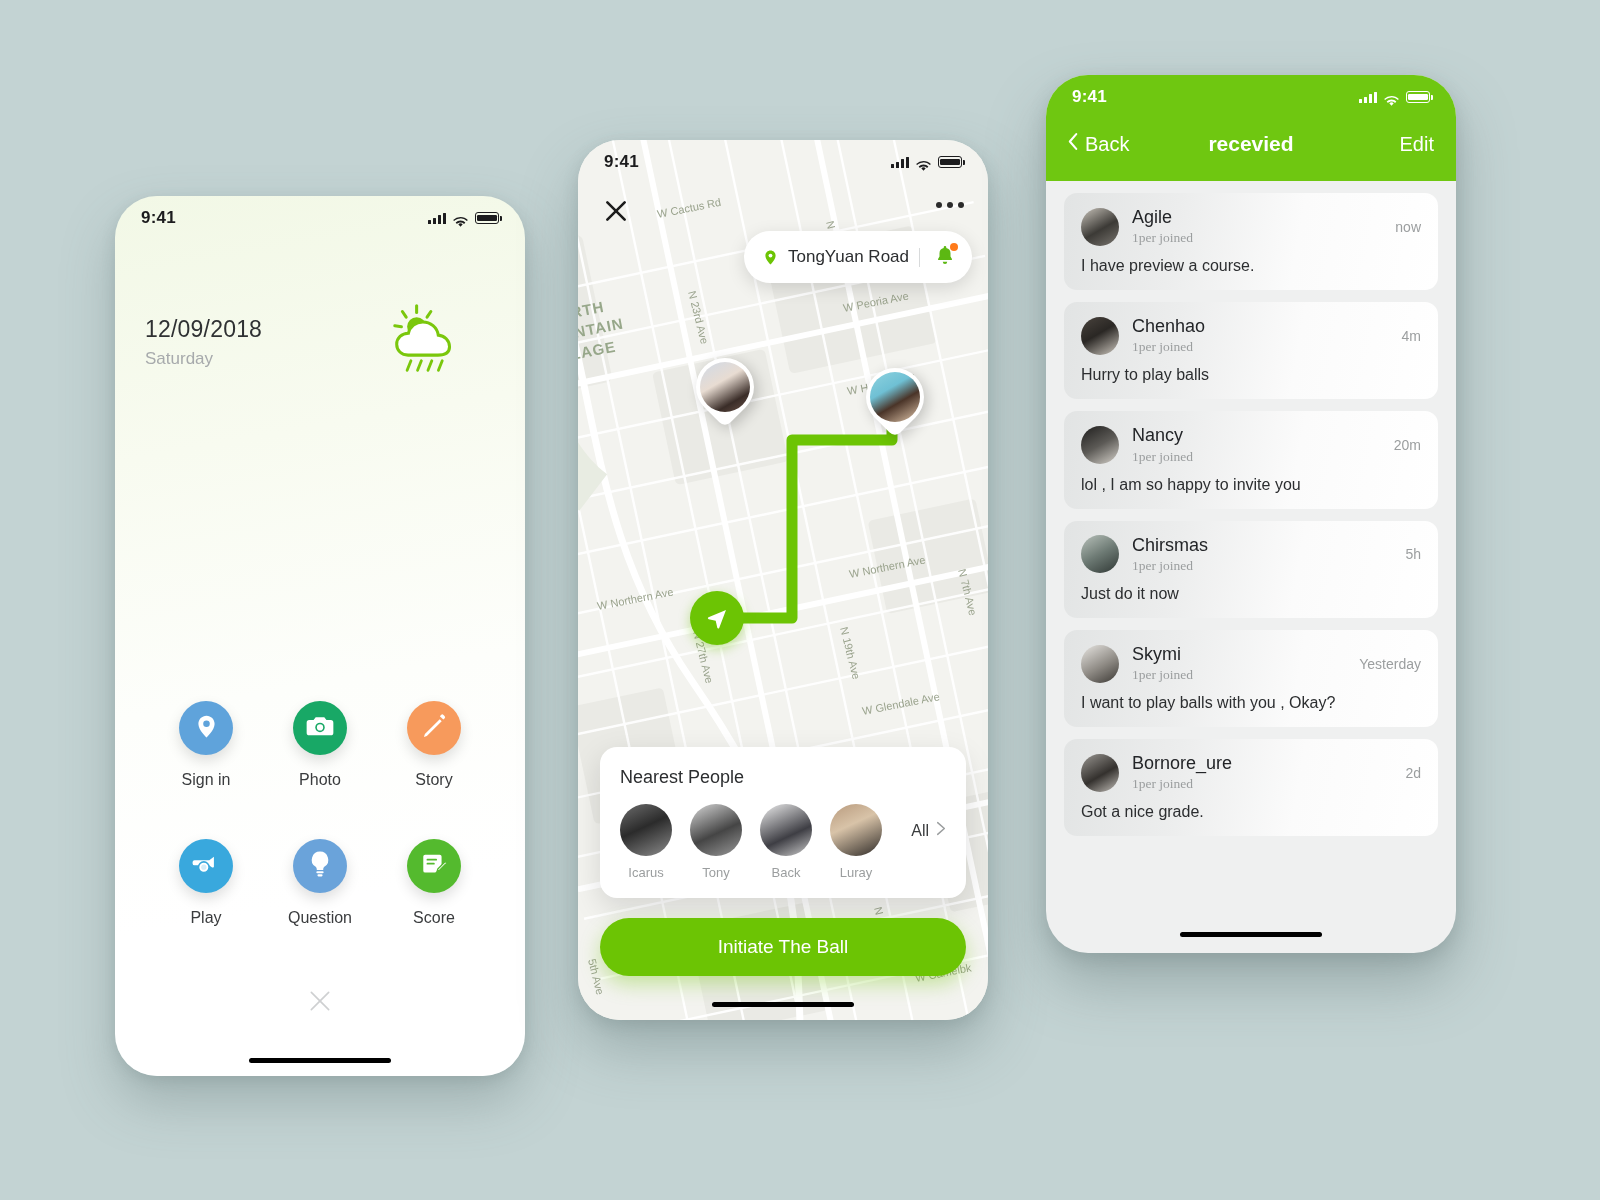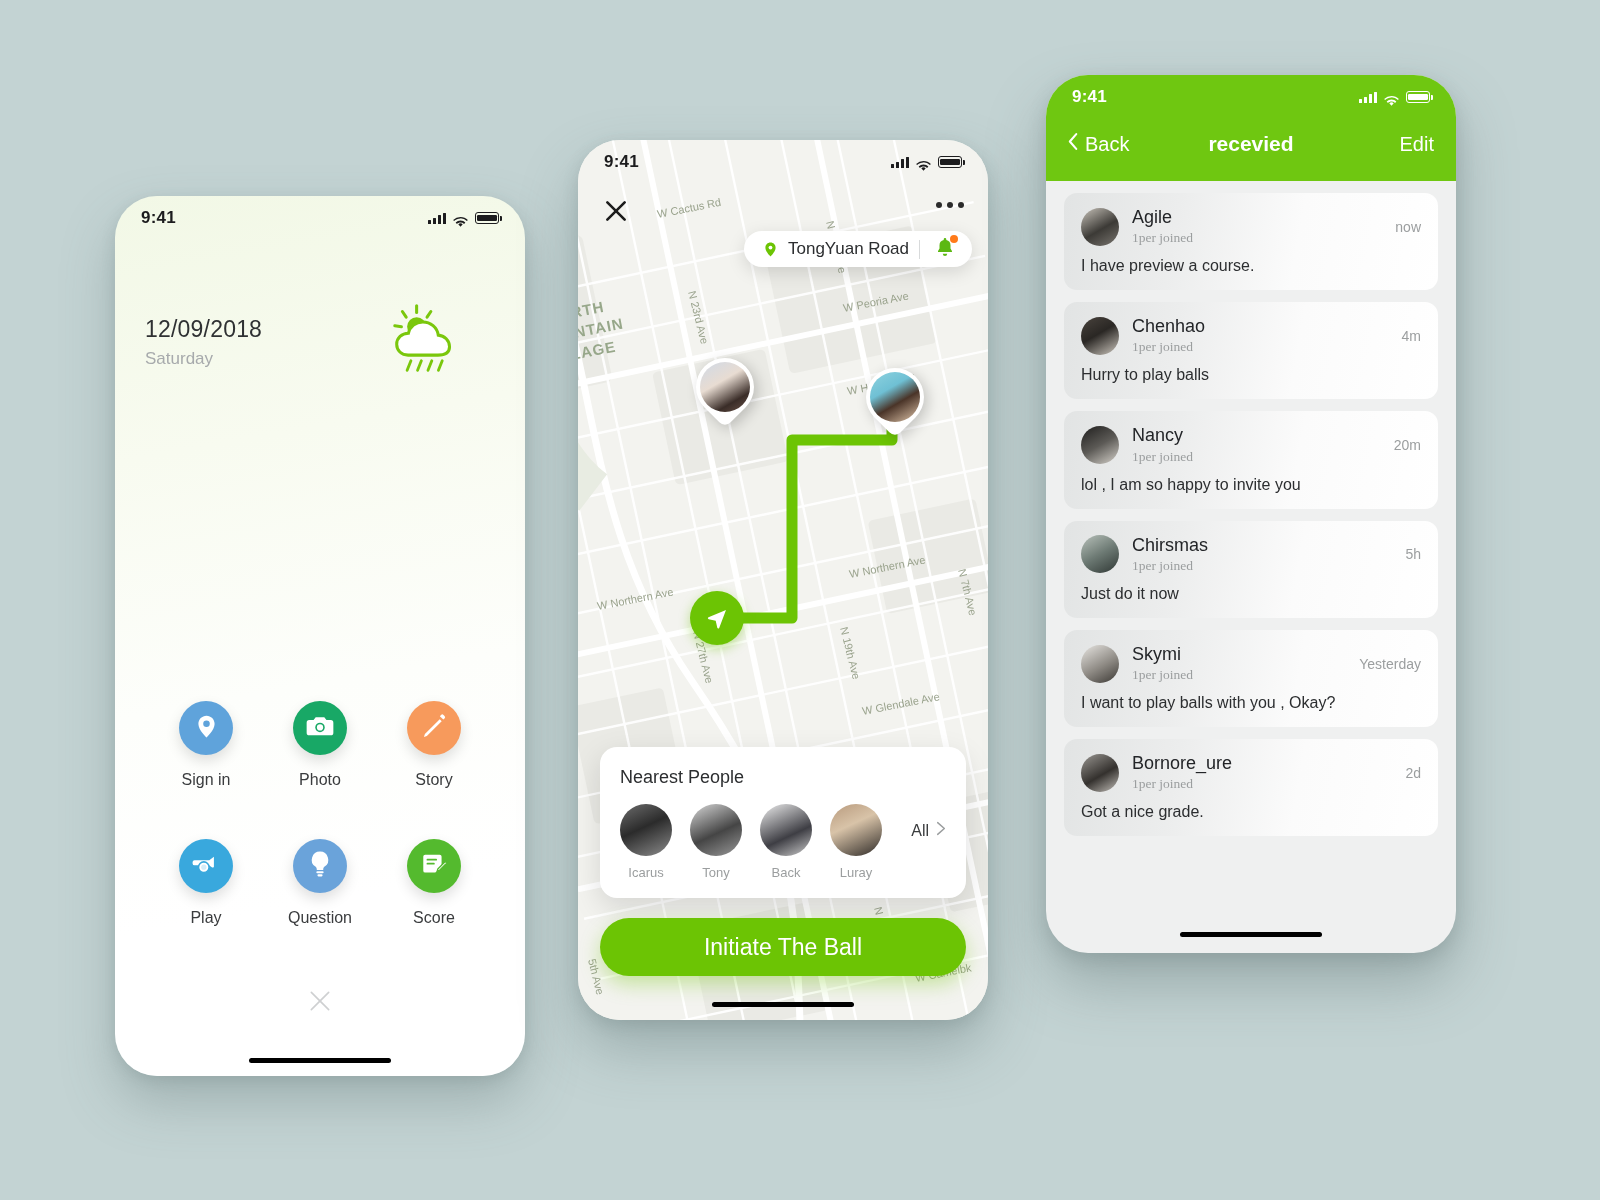--- a/index.html
+++ b/index.html
@@ -58,21 +58,21 @@
              width:26px; height:26px; opacity:.42; }
 
   
   #phone2 { left:578px; top:140px; width:410px; height:880px; background:#f2f2ee;
             box-shadow:0 28px 56px rgba(90,110,110,.38), 0 5px 16px rgba(90,110,110,.2); }
   #phone2 .statusbar { color:#1c1c1e; position:relative; z-index:6; }
   .map-canvas { position:absolute; inset:0; }
   .map-x { position:absolute; left:25px; top:58px; width:26px; height:26px; z-index:7; cursor:pointer; }
   .map-dots { position:absolute; right:24px; top:62px; display:flex; gap:5px; z-index:7; cursor:pointer; }
   .map-dots i { width:6px; height:6px; border-radius:50%; background:#2b2b2b; }
-  .searchbar { position:absolute; left:166px; top:91px; right:16px; height:36px; background:#fff;
+  .searchbar { position:absolute; left:166px; top:91px; right:16px; height:52px; background:#fff;
                border-radius:26px; display:flex; align-items:center; padding:0 16px 0 18px;
                box-shadow:0 5px 18px rgba(0,0,0,.13); z-index:7; }
   .searchbar .pin { width:17px; height:17px; flex:0 0 auto; }
   .sb-txt { font-size:17px; color:#2c2e30; margin-left:9px; white-space:nowrap; }
   .sb-div { width:1px; height:19px; background:#d8dadb; margin-left:auto; }
   .bell-wrap { position:relative; margin-left:14px; cursor:pointer; }
   .bell-badge { position:absolute; right:-2px; top:-1px; width:8px; height:8px;
                 border-radius:50%; background:#ff7a1a; }
   .avatar-pin { position:absolute; width:58px; height:58px; border-radius:50% 50% 50% 8px;
                 transform:rotate(-45deg); background:#fff; padding:4px;
@@ -85,21 +85,21 @@
           box-shadow:0 10px 30px rgba(0,0,0,.13); }
   .card-t { font-size:18px; color:#2c2e30; margin-bottom:16px; }
   .ppl { display:flex; align-items:flex-start; }
   .p { width:52px; margin-right:18px; text-align:center; }
   .p-av { width:52px; height:52px; border-radius:50%; overflow:hidden; background:#ddd; }
   .p-nm { font-size:13px; color:#9b9e9f; margin-top:9px; }
   .all { margin-left:auto; display:flex; align-items:center; gap:7px; padding-top:17px; cursor:pointer; }
   .all span { font-size:16px; color:#3a3c3e; }
   .cta { position:absolute; left:22px; right:22px; bottom:44px; height:58px; background:#6cc404;
          border-radius:29px; display:flex; align-items:center; justify-content:center;
-         color:#fff; font-size:23px; z-index:6; cursor:pointer;
+         color:#fff; font-size:19px; z-index:6; cursor:pointer;
          box-shadow:0 8px 20px rgba(108,196,4,.35); }
 
   
   #phone3 { left:1046px; top:75px; width:410px; height:878px; background:#eff0f0;
             box-shadow:0 30px 58px rgba(90,110,110,.4), 0 6px 18px rgba(90,110,110,.22); }
   .nav { background:#6fc711; padding-bottom:12px; }
   #phone3 .statusbar { color:#fff; }
   .navbar { height:50px; display:flex; align-items:center; padding:0 22px; color:#fff; }
   .nv-back { display:flex; align-items:center; gap:6px; font-size:20px; cursor:pointer;text-align:center; }
   .nv-title { position:absolute; left:50%; transform:translateX(-50%); font-size:21px; font-weight:bold; }

